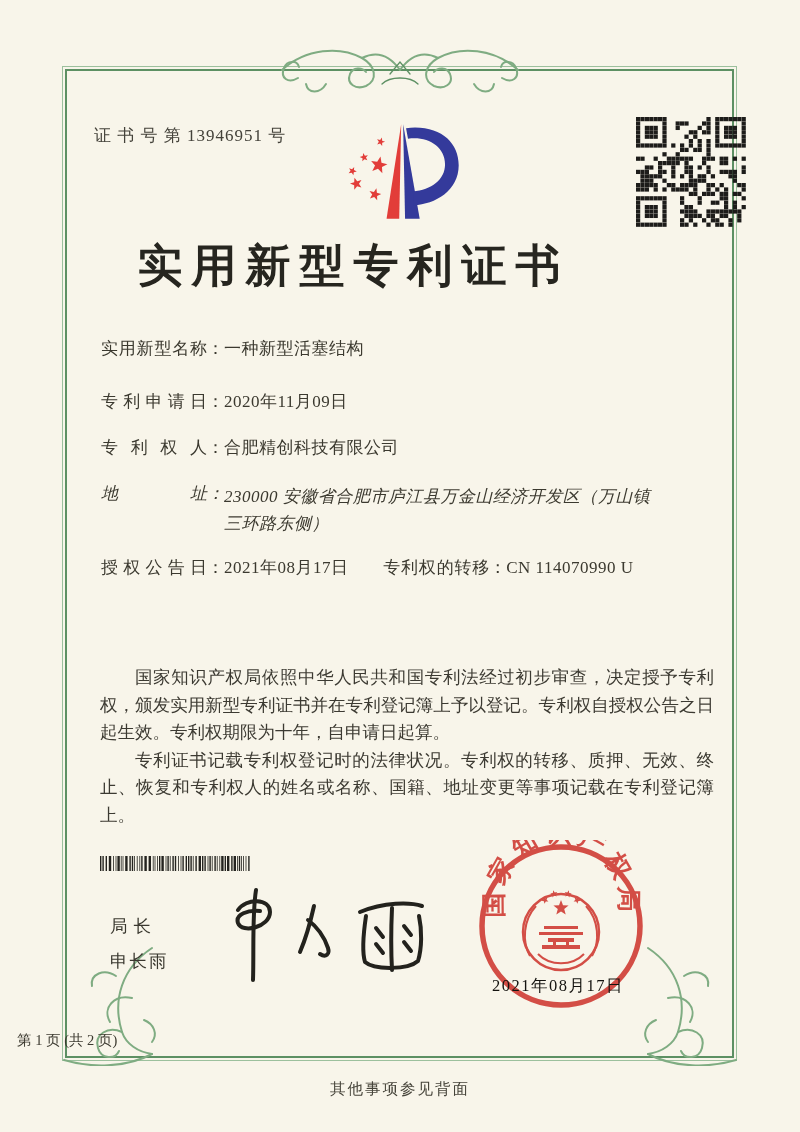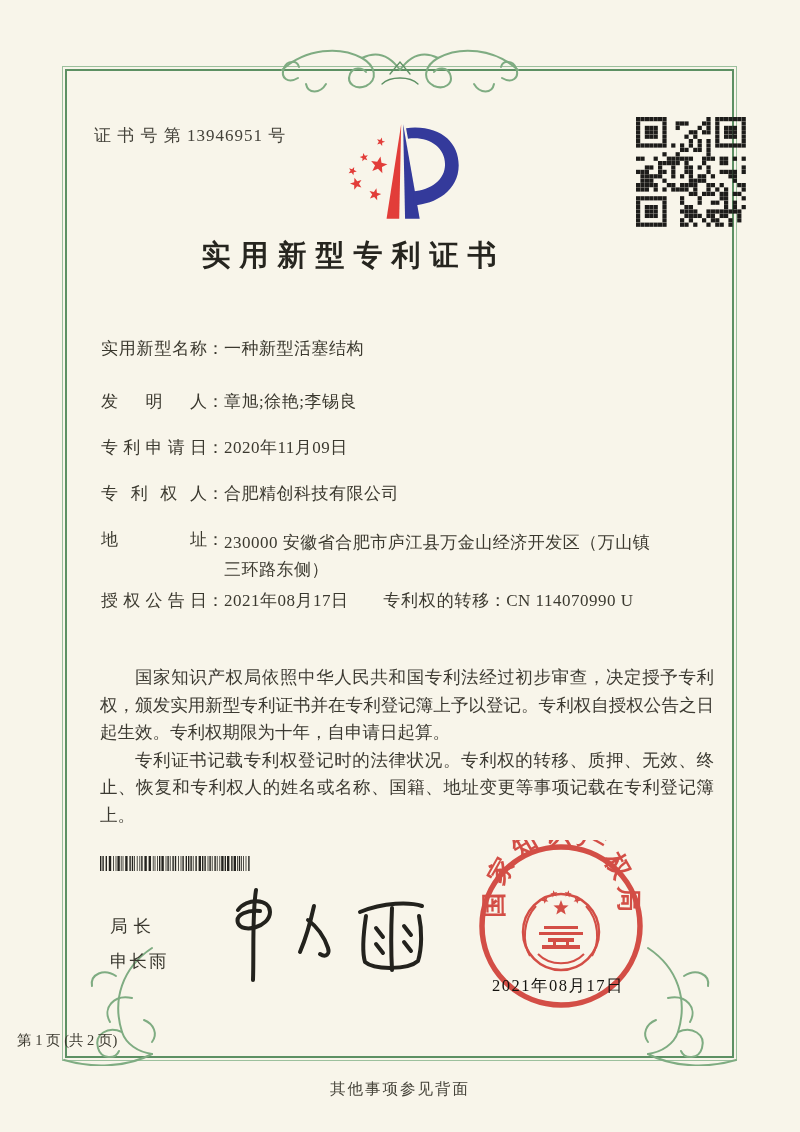--- a/index.html
+++ b/index.html
@@ -7,29 +7,29 @@
        background:#f8f5ea;
        font-family:"Liberation Serif","DejaVu Serif",serif;color:#3a382f;}
   .abs{position:absolute;}
   
   .frame{left:62px;top:66px;width:673px;height:993px;border:1px solid #9cc09d;}
   .frame-inner{position:absolute;inset:2px;border:2px solid #5d9063;}
   
   .cert-no{left:94px;top:124px;font-size:17px;color:#44423a;letter-spacing:1px;}
   .logo{left:330px;top:108px;width:156px;height:128px;}
   .qr{left:636px;top:117px;width:110px;height:110px;}
-  .title{left:0;top:236px;width:698px;text-align:center;font-size:29px;font-weight:bold;
+  .title{left:0;top:236px;width:698px;text-align:center;font-size:45px;font-weight:bold;
          letter-spacing:9px;padding-left:9px;color:#26251f;box-sizing:border-box;}
   
   .fields{left:101px;top:338px;width:606px;font-size:17px;line-height:22px;color:#3b392f;}
   .row{margin-bottom:24px;white-space:nowrap;}
   .row-name{margin-bottom:31px;}
   .flabel{display:inline-block;width:106px;text-align:justify;text-align-last:justify;vertical-align:top;}
   .fval{letter-spacing:0.5px;}
-  .row-addr{display:flex;white-space:normal;margin-bottom:7px;}
+  .row-addr{display:flex;white-space:normal;margin-bottom:20px;font-style:italic;}
   .row-addr .fval{display:inline-block;width:438px;line-height:27px;}
   .grant-group{display:inline-block;}
   .grant-first{width:278px;}
   
   .paras{left:100px;top:664px;width:614px;font-size:17.5px;line-height:27.5px;color:#3c3a32;}
   .paras p{margin:0;text-indent:2em;text-align:justify;}
   
   .barcode{left:100px;top:856px;width:152px;height:15px;}
   .signer-title{left:110px;top:914px;font-size:17.5px;letter-spacing:6px;}
   .signer-name{left:110px;top:949px;font-size:17.5px;letter-spacing:2px;}
@@ -398,23 +398,20 @@
     <rect x="92.40" y="105.60" width="4.22" height="4.22" fill="#1d1c1a"></rect>
   </svg>
 
 <div class="abs title">实用新型专利证书</div>
 
 <div class="abs fields">
   <div class="row row-name">
     <span class="flabel">实用新型名称</span><span>：</span><span class="fval">一种新型活塞结构</span>
   </div>
   <div class="row">
-    <span class="flabel">发明人</span><span>：</span><span class="fval">章旭;徐艳;李锡良</span>
-  </div>
-  <div class="row">
     <span class="flabel">专利申请日</span><span>：</span><span class="fval">2020年11月09日</span>
   </div>
   <div class="row">
     <span class="flabel">专利权人</span><span>：</span><span class="fval">合肥精创科技有限公司</span>
   </div>
   <div class="row row-addr">
     <span class="flabel">地址</span>
       <span>：</span>
       <span class="fval">230000 安徽省合肥市庐江县万金山经济开发区（万山镇三环路东侧）</span>
   </div>

